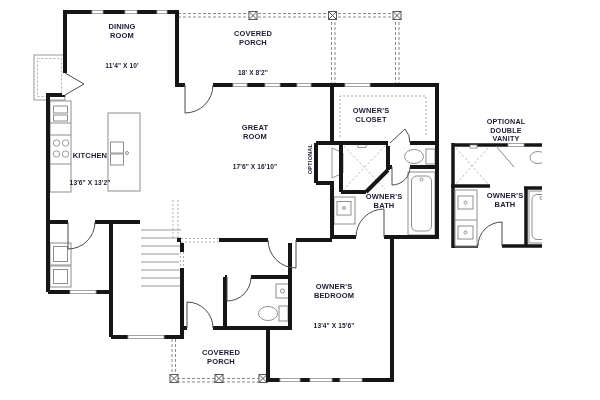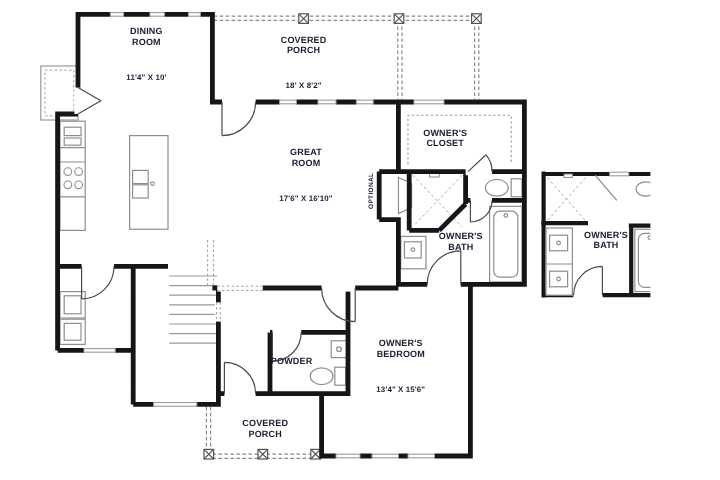--- a/index.html
+++ b/index.html
@@ -217,22 +217,23 @@
   <div class="lbl" style="left:253px;top:52px">
     <div class="nm">COVERED
 PORCH</div>
     <div class="dm">18' X 8'2"</div>
   </div>
   <div class="lbl" style="left:255px;top:146px">
     <div class="nm">GREAT
 ROOM</div>
     <div class="dm">17'6" X 16'10"</div>
   </div>
-  <div class="lbl" style="left:243px;top:301px">
-    <div class="nm">POWDER</div>
+  <div class="lbl" style="left:90px;top:168px">
+    <div class="nm">KITCHEN</div>
+    <div class="dm" style="margin-top:1px">13'6" X 13'2"</div>
   </div>
   <div class="lbl" style="left:371px;top:115px">
     <div class="nm">OWNER'S
 CLOSET</div>
   </div>
   <div class="lbl" style="left:384px;top:201px">
     <div class="nm">OWNER'S
 BATH</div>
   </div>
   <div class="lbl" style="left:334px;top:305px">
@@ -240,17 +241,20 @@
 BEDROOM</div>
     <div class="dm">13'4" X 15'6"</div>
   </div>
   <div class="lbl" style="left:221px;top:357px">
     <div class="nm">COVERED
 PORCH</div>
   </div>
   <div class="lbl vert" style="left:310px;top:159px">
     <div class="nm">OPTIONAL</div>
   </div>
+  <div class="lbl title" style="left:506px;top:131px">
+    <div class="nm">OPTIONAL DOUBLE VANITY</div>
+  </div>
   <div class="lbl" style="left:505px;top:200px">
     <div class="nm">OWNER'S
 BATH</div>
   </div>
 </div>
 
 </body></html>

